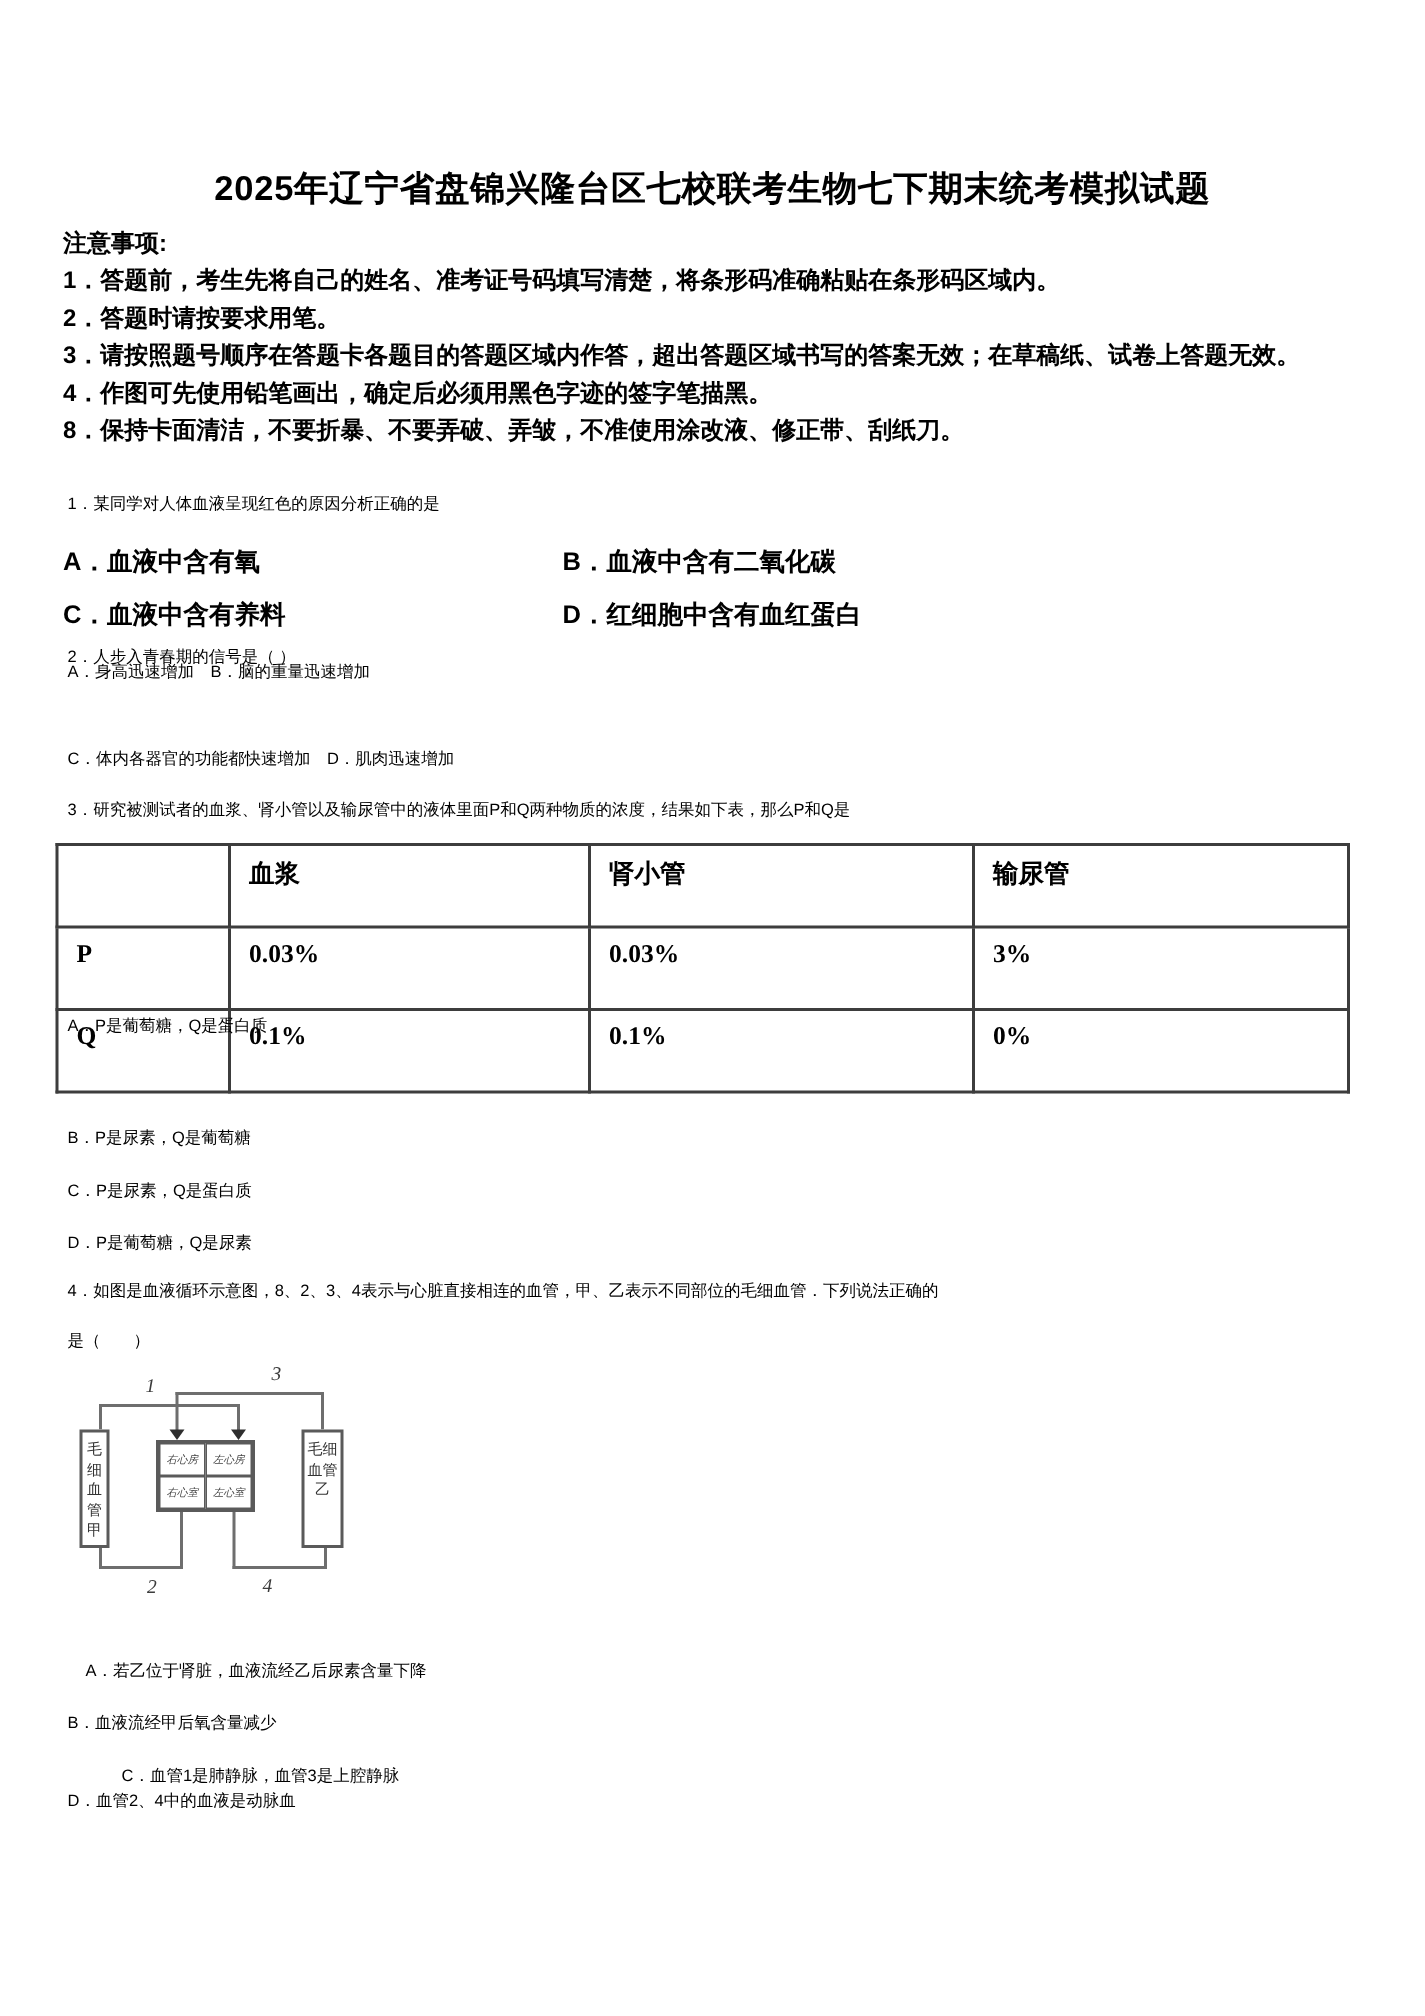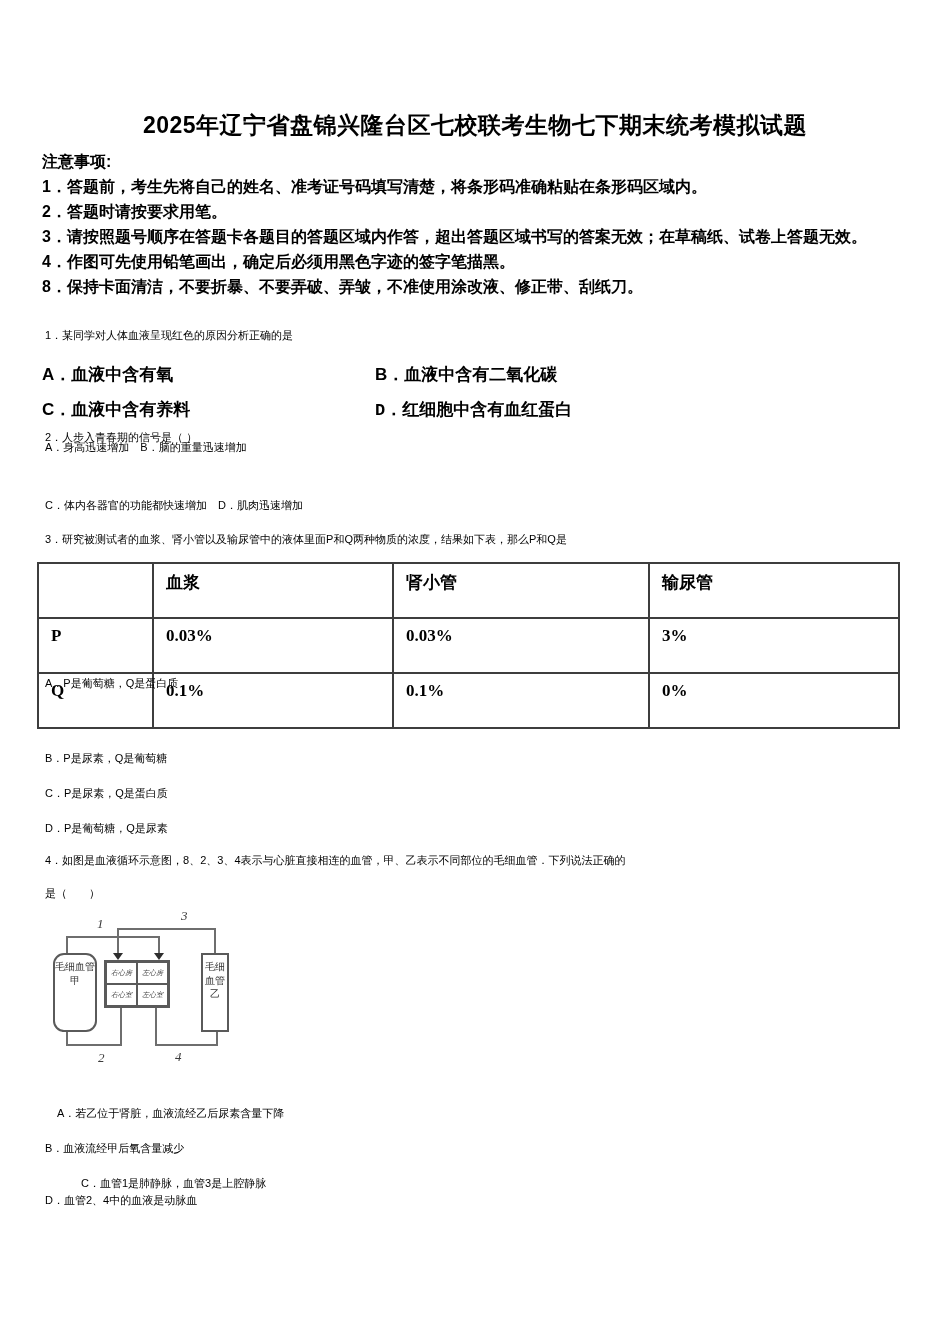--- a/index.html
+++ b/index.html
@@ -67,21 +67,21 @@
   <div class="abs note" style="top:252px;">4．作图可先使用铅笔画出，确定后必须用黑色字迹的签字笔描黑。</div>
   <div class="abs note" style="top:277px;">8．保持卡面清洁，不要折暴、不要弄破、弄皱，不准使用涂改液、修正带、刮纸刀。</div>
 
   <div class="abs qline" style="top:328px;">1．某同学对人体血液呈现红色的原因分析正确的是</div>
   <div class="abs" style="left:42px;top:363px;width:870px;height:22px;">
     <span class="optcol" style="left:0;">A．血液中含有氧</span>
     <span class="optcol" style="left:333px;">B．血液中含有二氧化碳</span>
   </div>
   <div class="abs" style="left:42px;top:398px;width:870px;height:22px;">
     <span class="optcol" style="left:0;">C．血液中含有养料</span>
-    <span class="optcol" style="left:333px;font-family:Liberation Mono, monospace;">D．红细胞中含有血红蛋白</span>
+    <span class="optcol" style="left:333px;">D．红细胞中含有血红蛋白</span>
   </div>
 
   <div class="abs qline" style="top:430px;">2．人步入青春期的信号是（ ）</div>
   <div class="abs qline" style="top:440px;">A．身高迅速增加　B．脑的重量迅速增加</div>
   <div class="abs qline" style="top:498px;">C．体内各器官的功能都快速增加　D．肌肉迅速增加</div>
 
   <div class="abs qline" style="top:532px;">3．研究被测试者的血浆、肾小管以及输尿管中的液体里面P和Q两种物质的浓度，结果如下表，那么P和Q是</div>
 
   <table class="subst">
     <colgroup>
@@ -140,21 +140,21 @@
     <div class="vline" style="left:110px;top:103px;height:38px;"></div>
     <div class="hline" style="left:110px;top:139px;width:63px;"></div>
     <div class="vline" style="left:171px;top:127px;height:14px;"></div>
     <div class="arr up" style="left:167px;top:120px;"></div>
 
     <div class="vlabel" style="left:52px;top:11px;">1</div>
     <div class="vlabel" style="left:136px;top:3px;">3</div>
     <div class="vlabel" style="left:53px;top:145px;">2</div>
     <div class="vlabel" style="left:130px;top:144px;">4</div>
 
-    <div class="dbox" style="left:8px;top:48px;width:44px;height:79px;border-radius:11px;">毛细血管甲</div>
+    <div class="dbox" style="left:8px;top:48px;width:20px;height:79px;">毛细血管甲</div>
     <div class="dbox" style="left:156px;top:48px;width:28px;height:79px;">毛细血管乙</div>
 
     <div class="heart">
       <div class="chamber">右心房</div>
       <div class="chamber">左心房</div>
       <div class="chamber">右心室</div>
       <div class="chamber">左心室</div>
     </div>
   </div>
 

